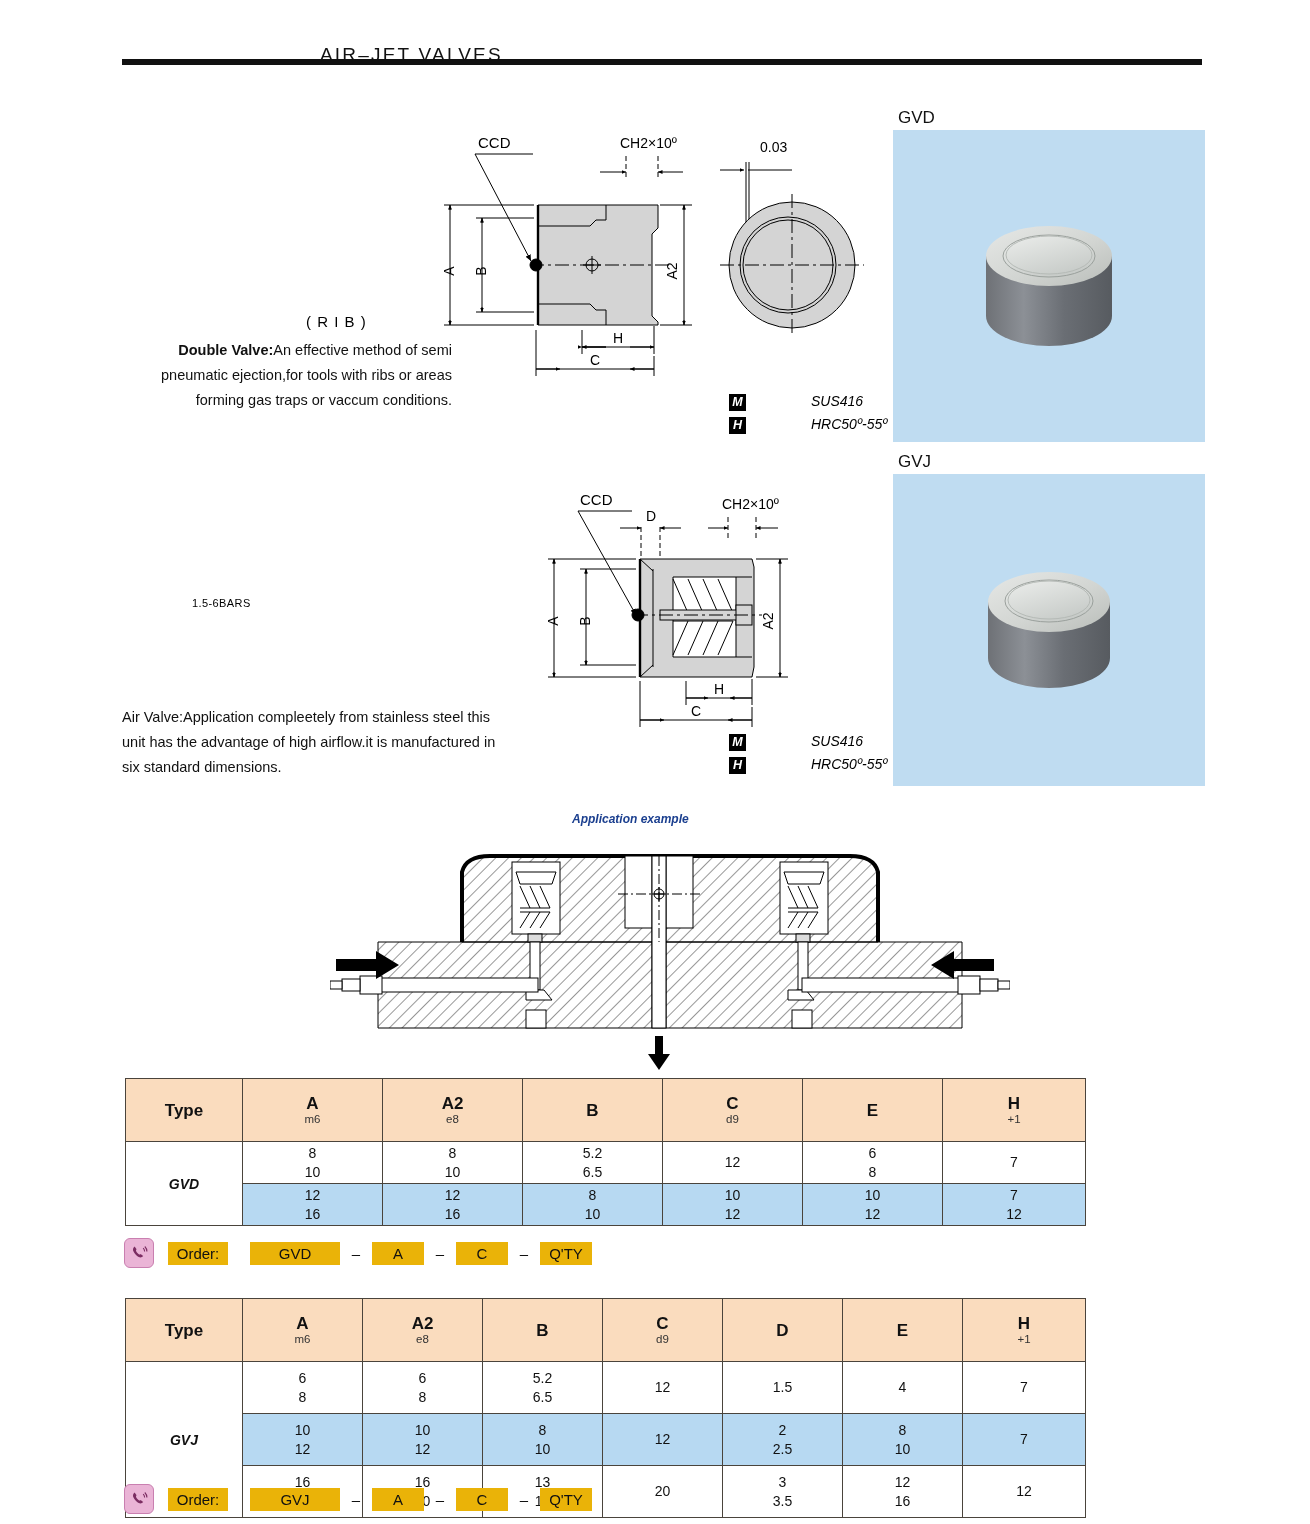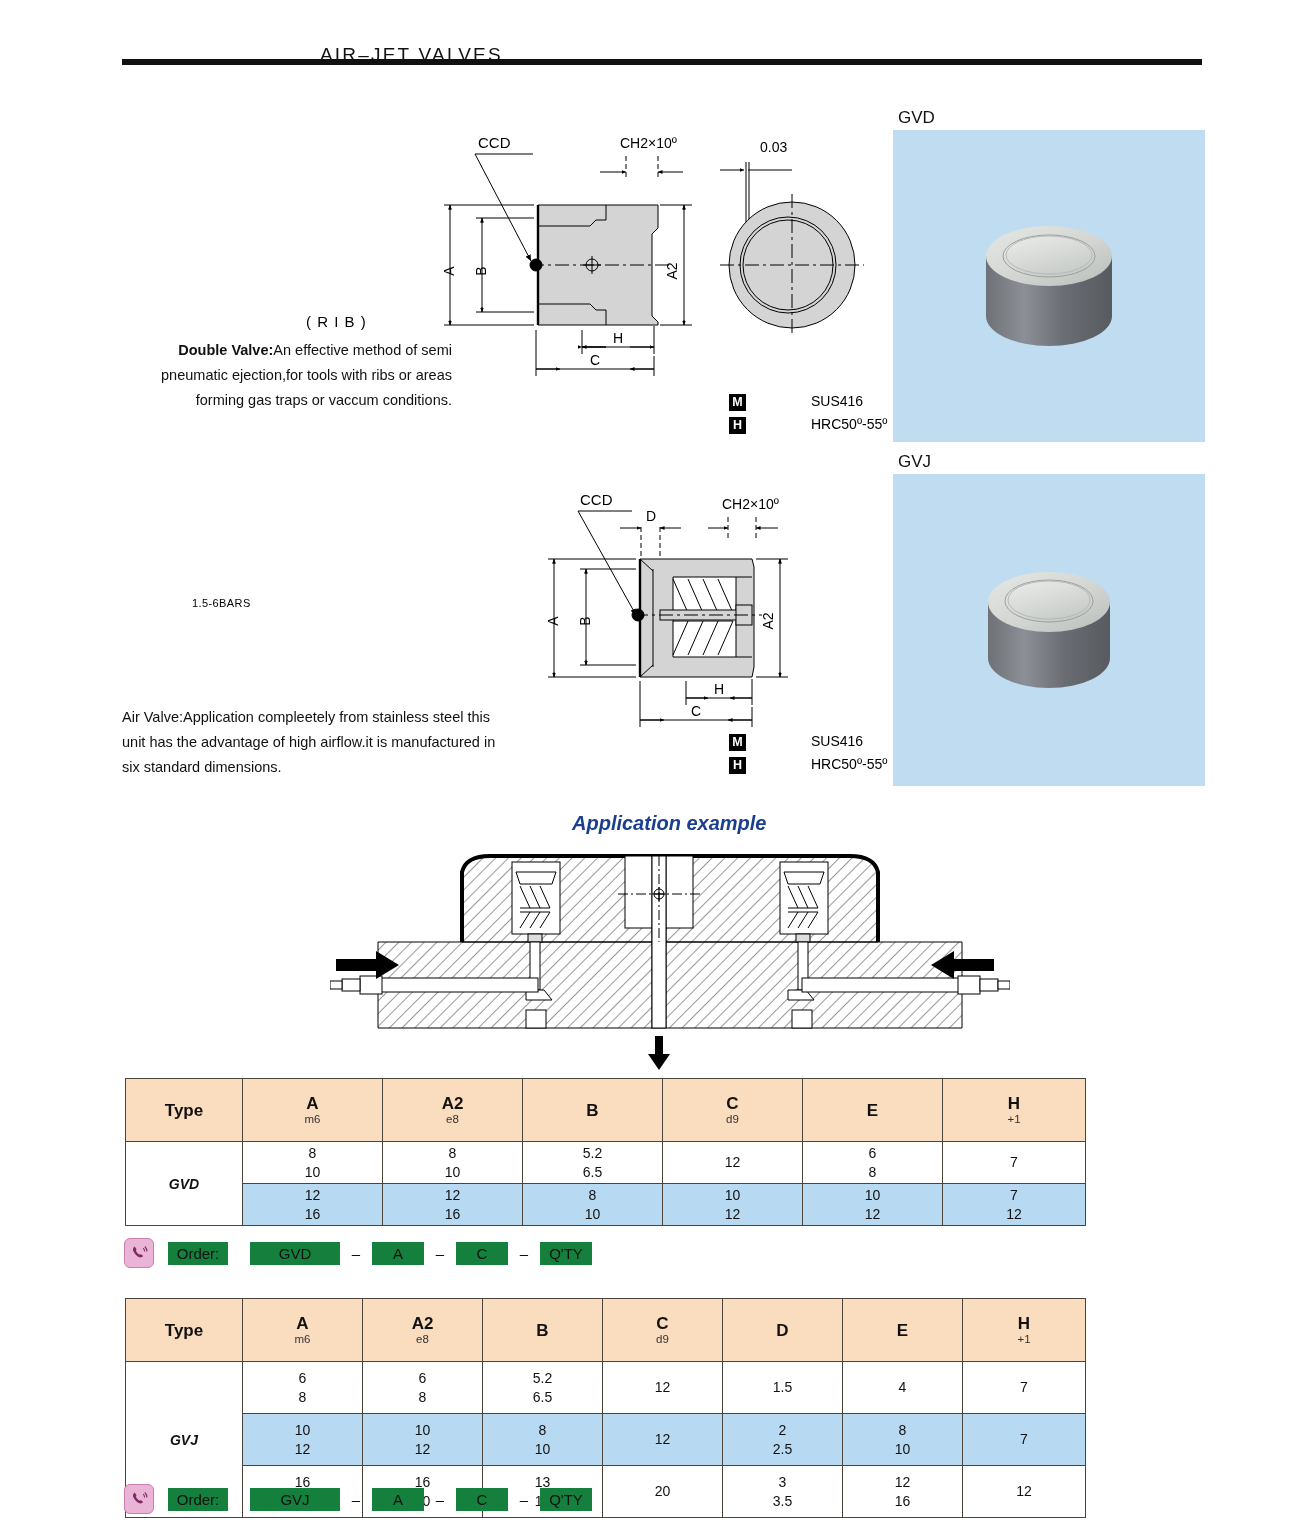--- a/index.html
+++ b/index.html
@@ -21,49 +21,49 @@
   
   .photo-label{font-size:17px;color:#111;}
   .photo-box{background:#bfdcf1;}
   #gvd-label{left:898px;top:108px;}
   #gvd-photo{left:893px;top:130px;width:312px;height:312px;}
   #gvj-label{left:898px;top:452px;}
   #gvj-photo{left:893px;top:474px;width:312px;height:312px;}
   .valve-wrap{position:absolute;left:50%;top:50%;transform:translate(-50%,-50%);}
 
   
-  .legend{font-size:14px;}
+  .legend{font-size:14px;font-style:italic;}
   .badge{display:inline-block;width:17px;height:17px;background:#000;color:#fff;font-size:12.5px;font-weight:bold;text-align:center;line-height:17px;vertical-align:middle;}
   .legend-row{position:absolute;white-space:nowrap;}
   .legend-row .mt{display:inline-block;width:65px;}
   #legend1-m{left:729px;top:393px;}
   #legend1-h{left:729px;top:416px;}
   #legend2-m{left:729px;top:733px;}
   #legend2-h{left:729px;top:756px;}
 
   
-  #app-title{left:572px;top:812px;font-size:20px;font-style:italic;font-weight:bold;color:#1b3f8f;}
+  #app-title{left:572px;top:812px;font-size:12px;font-style:italic;font-weight:bold;color:#1b3f8f;}
 
   
   table.spec{position:absolute;border-collapse:collapse;table-layout:fixed;background:#fde047;padding-left:12px;}
   table.spec td,table.spec th{border:1px solid #4a443c;text-align:center;font-size:14px;color:#111;padding:0;}
   table.spec thead th{background:#fadcbe;height:62px;font-weight:normal;}
   .hmain{font-size:17px;font-weight:bold;display:block;line-height:19px;}
   .hsub{font-size:11.5px;display:block;line-height:13px;color:#333;}
   td.typecell{font-style:italic;font-weight:bold;font-size:15px;background:#fff;}
   td.pair{line-height:19px;font-size:14px;}
   tr.blue td{background:#b7d9f2;}
   tr.white td{background:#fff;}
   #table-gvd{left:125px;top:1078px;width:960px;}
   #table-gvj{left:125px;top:1298px;width:960px;}
 
   
   .order-line{position:absolute;display:flex;align-items:center;gap:0;font-size:15px;color:#111;}
   .phone-ico{width:28px;height:28px;border-radius:6px;background:#eab4d6;border:1px solid #c97fb0;display:flex;align-items:center;justify-content:center;margin-right:14px;}
-  .chip{background:#15803d;padding:3px 0;text-align:center;display:inline-block;}
+  .chip{background:#eab308;padding:3px 0;text-align:center;display:inline-block;}
   .chip.lbl{width:60px;}
   .chip.w1{width:90px;}
   .chip.w2{width:52px;}
   .dash{width:32px;text-align:center;display:inline-block;}
   #order-gvd{left:124px;top:1238px;}
   #order-gvj{left:124px;top:1484px;}
 </style>
 </head>
 <body>
 

